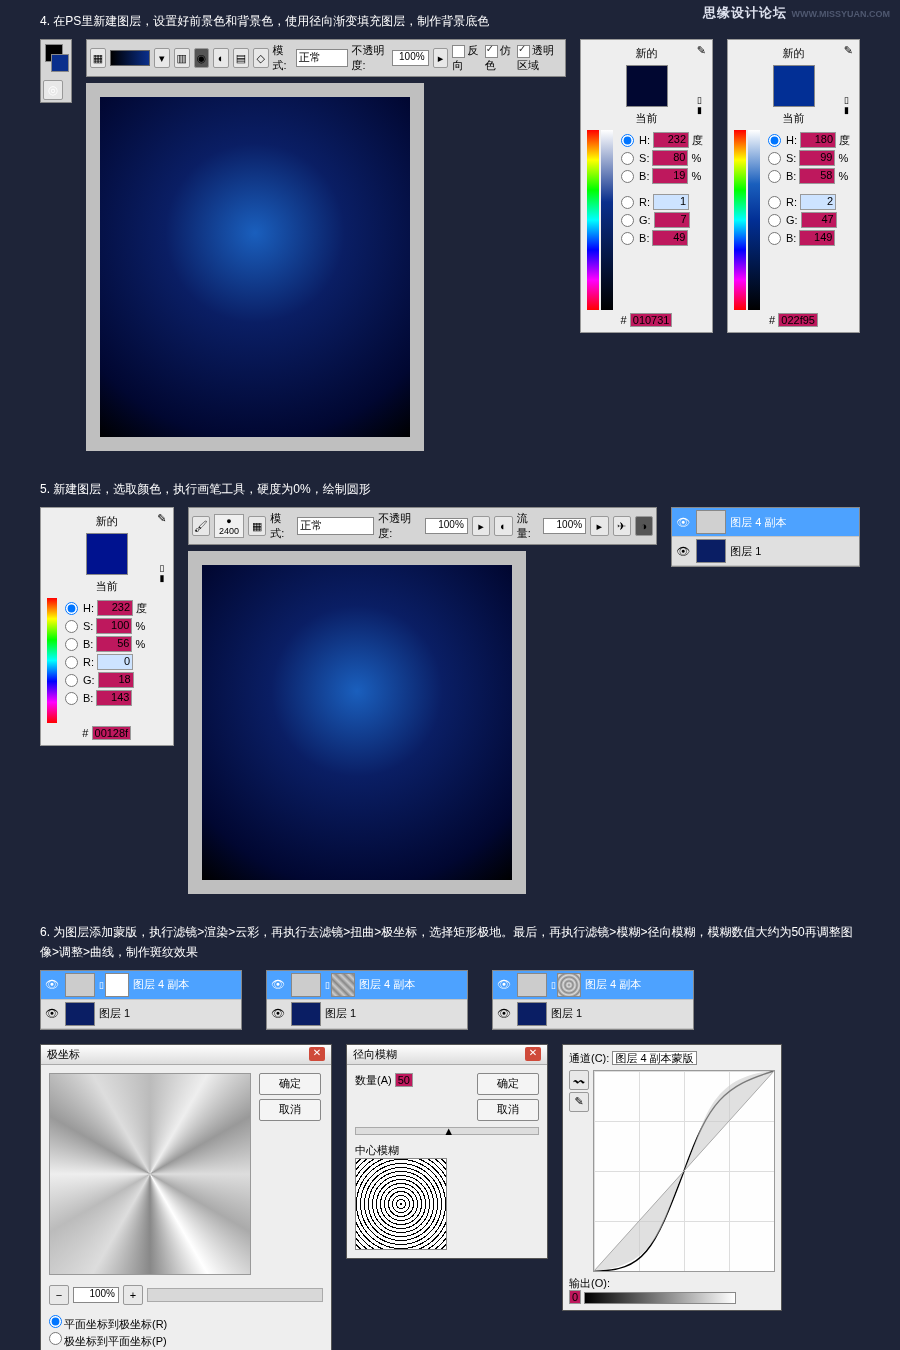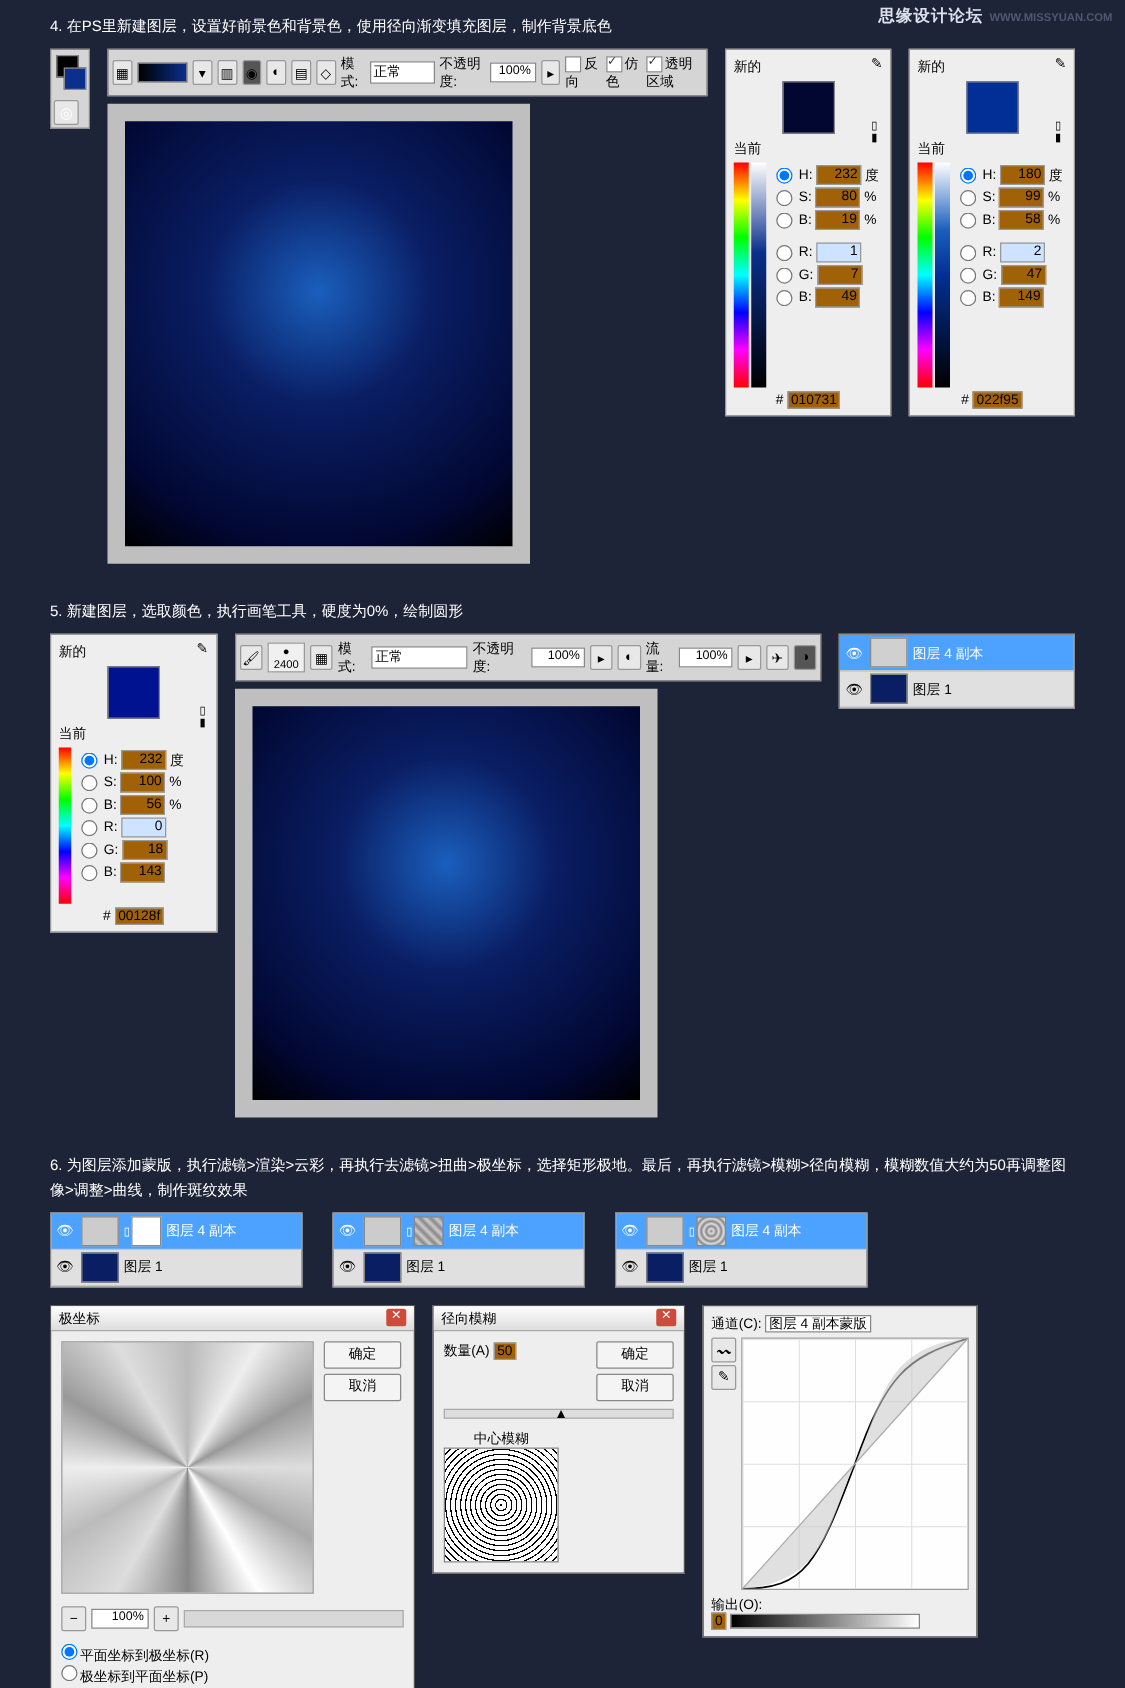--- a/index.html
+++ b/index.html
@@ -15,28 +15,28 @@
 .grad-swatch{width:50px;height:14px;background:linear-gradient(90deg,#000,#0a2f8c);border:1px solid #666}
 .drop{width:60px;height:16px;background:#fff;border:1px solid #888;font-size:11px;padding:0 2px}
 .pct{width:38px;height:14px;background:#fff;border:1px solid #888;font-size:10px;text-align:right;padding:0 3px}
 .chk{width:11px;height:11px;border:1px solid #888;background:#fff;display:inline-block;vertical-align:middle;margin-right:2px;position:relative}
 .chk.on::after{content:"✓";position:absolute;top:-3px;left:0;font-size:10px;color:#333}
 .toolpal{background:#d5d5d5;border:1px solid #888;padding:2px;width:26px}
 .toolpal .fg{width:16px;height:16px;background:#000;border:1px solid #888;margin:2px}
 .toolpal .bg{width:16px;height:16px;background:#0a2f8c;border:1px solid #888;margin:-10px 0 2px 8px}
 .color-picker{background:#eee;border:1px solid #999;padding:6px;display:inline-block;color:#000;font-size:11px;position:relative;width:148px}
 .cp-eye{position:absolute;top:4px;right:6px}
-.cp-title{text-align:left}
+.cp-title{text-align:center}
 .cp-sw{width:40px;height:40px;border:1px solid #888;margin:4px auto}
 .cp-hue{display:flex;gap:2px;margin-top:4px}
 .cp-huebar{width:12px;height:180px;background:linear-gradient(#f00,#ff0,#0f0,#0ff,#00f,#f0f,#f00)}
 .cp-sv{width:12px;height:180px;background:linear-gradient(#fff,#0a2f8c 40%,#000)}
 .cp-fields{flex:1;padding-left:6px}
 .cp-row{display:flex;align-items:center;gap:3px;margin:2px 0}
-.cp-in{width:30px;height:14px;border:1px solid #999;background:#a16207;text-align:right;padding:0 2px}
+.cp-in{width:30px;height:14px;border:1px solid #999;background:#be185d;text-align:right;padding:0 2px}
 .layers{border:1px solid #888;background:#e0e0e0;display:inline-block;color:#000;font-size:11px;width:200px}
 .lrow{display:flex;align-items:center;padding:2px;border-bottom:1px solid #c5c5c5}
 .lrow.sel{background:#4da2ff;color:#fff}
 .leye{width:18px;text-align:center}
 .lthumb{width:28px;height:22px;border:1px solid #888;margin:0 4px}
 .lmask{width:22px;height:22px;border:1px solid #888;background:#fff;margin-right:4px}
 .dialog{background:#eee;border:1px solid #555;color:#000;font-size:11px;display:inline-block}
 .dlg-title{background:linear-gradient(#fefefe,#ddd);padding:2px 6px;border-bottom:1px solid #aaa;display:flex;justify-content:space-between}
 .dlg-close{width:16px;height:14px;background:#cf4a3a;color:#fff;text-align:center;line-height:12px;border-radius:2px;font-size:10px}
 .dbody{padding:8px;display:flex;gap:8px}
@@ -349,21 +349,21 @@
           <span><span>数量(A)</span> <span class="cp-in">50</span></span>
           <div>
             <div class="btn">确定</div>
             <div class="btn">取消</div>
           </div>
         </div>
 <div style="height:6px;background:#ddd;border:1px solid #aaa;position:relative;margin:2px 0 8px">
           <span style="position:absolute;left:48%;top:-3px">▲</span>
         </div>
 <div style="display:flex;gap:8px">
-<div style="text-align:center">
+<div style="text-align:left">
 <div>中心模糊</div>
 <div style="width:90px;height:90px;border:1px solid #888;background:repeating-radial-gradient(circle,#000 0,#000 1px,#fff 1px,#fff 4px)"></div>
 </div>
 </div>
 </div>
 </div>
 
 <div class="dialog">
 <div style="padding:6px">
 <span>通道(C):</span> <span class="drop" style="width:110px">图层 4 副本蒙版</span>

